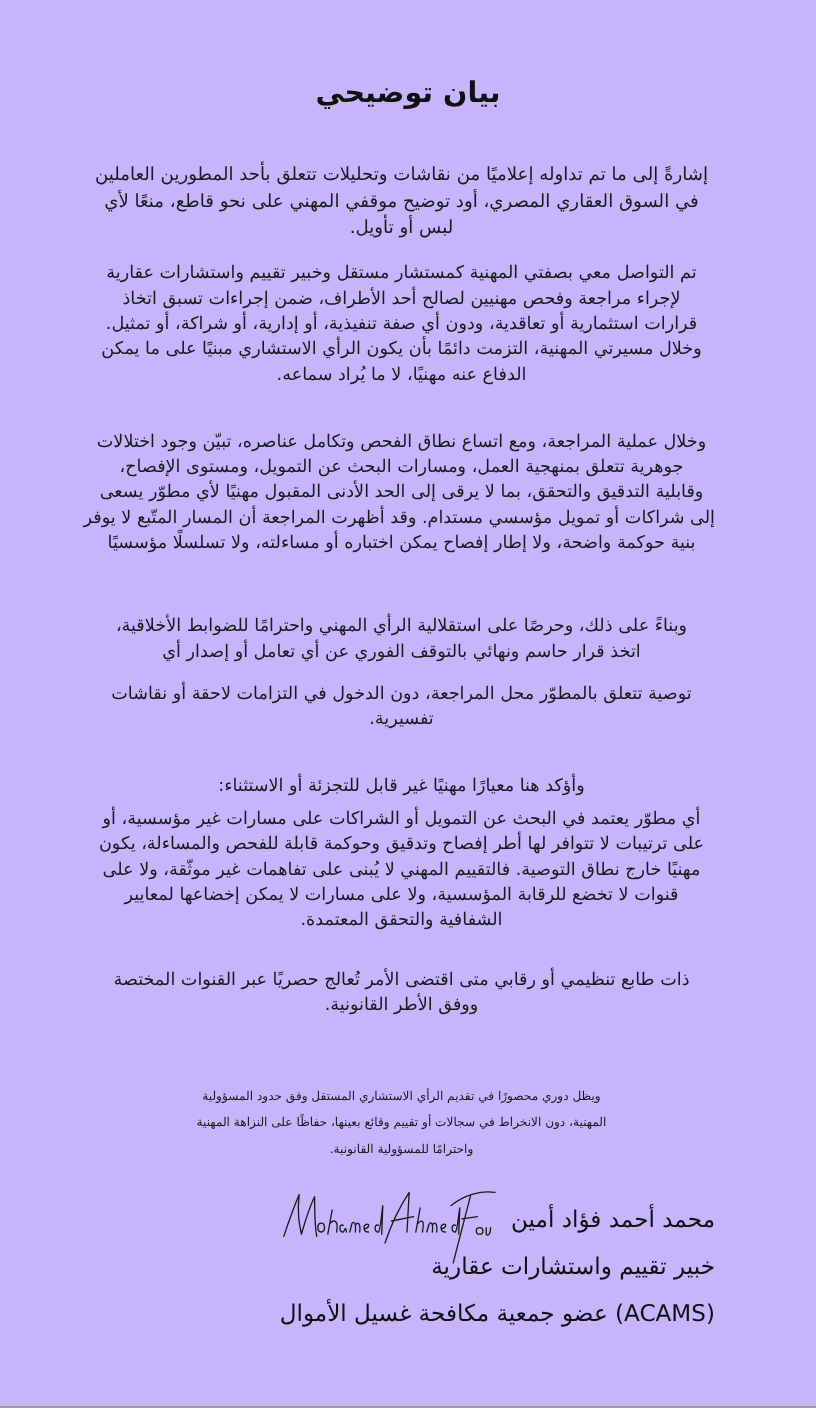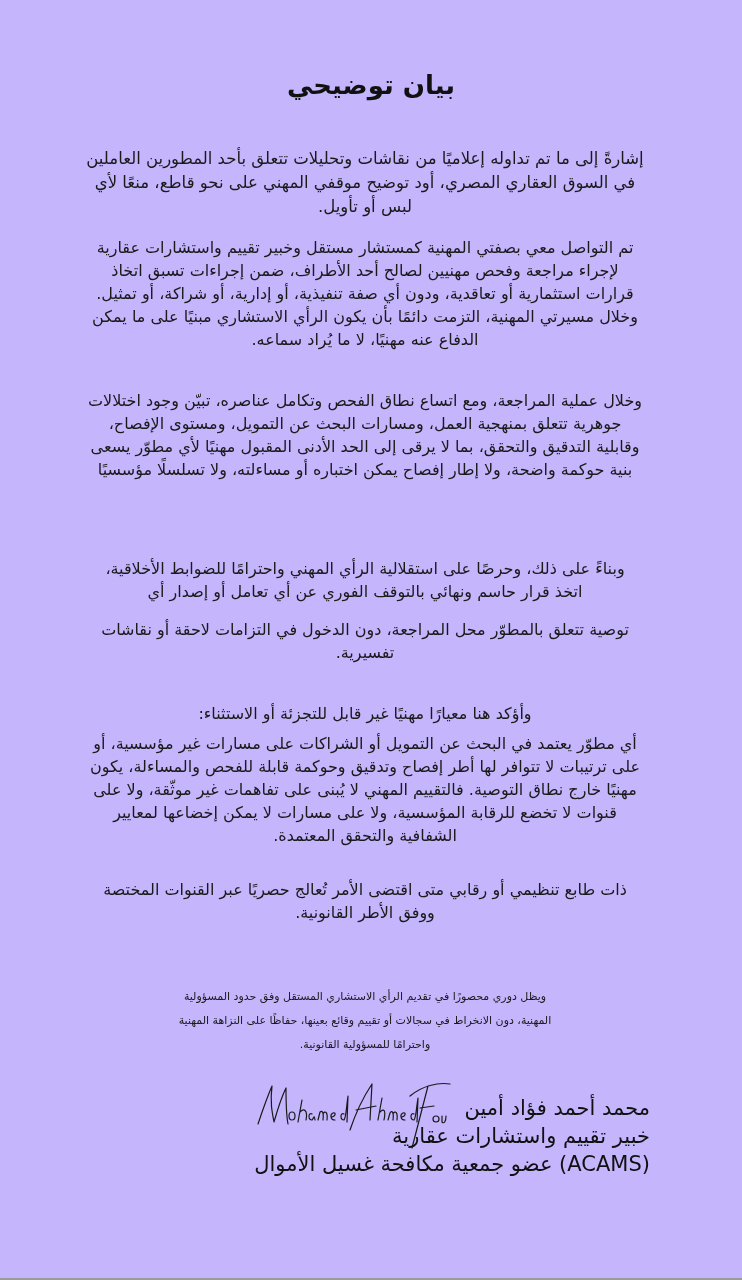--- a/index.html
+++ b/index.html
@@ -70,21 +70,21 @@
       position: absolute;
       right: 92px;
       top: 1094px;
       direction: rtl;
       text-align: right;
       font-size: 21px;
       line-height: 28px;
       color: #111;
     }
     .signature-block .line { display: block; white-space: nowrap; }
-    .signature-block .line.gap { margin-top: 0; }
+    .signature-block .line.gap { margin-top: 15px; }
 
     .handwritten-signature {
       position: absolute;
       left: 252px;
       top: 1072px;
       width: 200px;
       height: 80px;
     }
   </style>
 </head>
@@ -105,20 +105,21 @@
     <span class="line">لإجراء مراجعة وفحص مهنيين لصالح أحد الأطراف، ضمن إجراءات تسبق اتخاذ</span>
     <span class="line">قرارات استثمارية أو تعاقدية، ودون أي صفة تنفيذية، أو إدارية، أو شراكة، أو تمثيل.</span>
     <span class="line">وخلال مسيرتي المهنية، التزمت دائمًا بأن يكون الرأي الاستشاري مبنيًا على ما يمكن</span>
     <span class="line">الدفاع عنه مهنيًا، لا ما يُراد سماعه.</span>
   </div>
 
   <div class="para p3">
     <span class="line">وخلال عملية المراجعة، ومع اتساع نطاق الفحص وتكامل عناصره، تبيّن وجود اختلالات</span>
     <span class="line">جوهرية تتعلق بمنهجية العمل، ومسارات البحث عن التمويل، ومستوى الإفصاح،</span>
     <span class="line">وقابلية التدقيق والتحقق، بما لا يرقى إلى الحد الأدنى المقبول مهنيًا لأي مطوّر يسعى</span>
+    <span class="line">إلى شراكات أو تمويل مؤسسي مستدام. وقد أظهرت المراجعة أن المسار المتّبع لا يوفر</span>
     <span class="line">بنية حوكمة واضحة، ولا إطار إفصاح يمكن اختباره أو مساءلته، ولا تسلسلًا مؤسسيًا</span>
   </div>
 
   <div class="para p4">
     <span class="line">وبناءً على ذلك، وحرصًا على استقلالية الرأي المهني واحترامًا للضوابط الأخلاقية،</span>
     <span class="line">اتخذ قرار حاسم ونهائي بالتوقف الفوري عن أي تعامل أو إصدار أي</span>
   </div>
 
   <div class="para p4b">
     <span class="line">توصية تتعلق بالمطوّر محل المراجعة، دون الدخول في التزامات لاحقة أو نقاشات</span>

